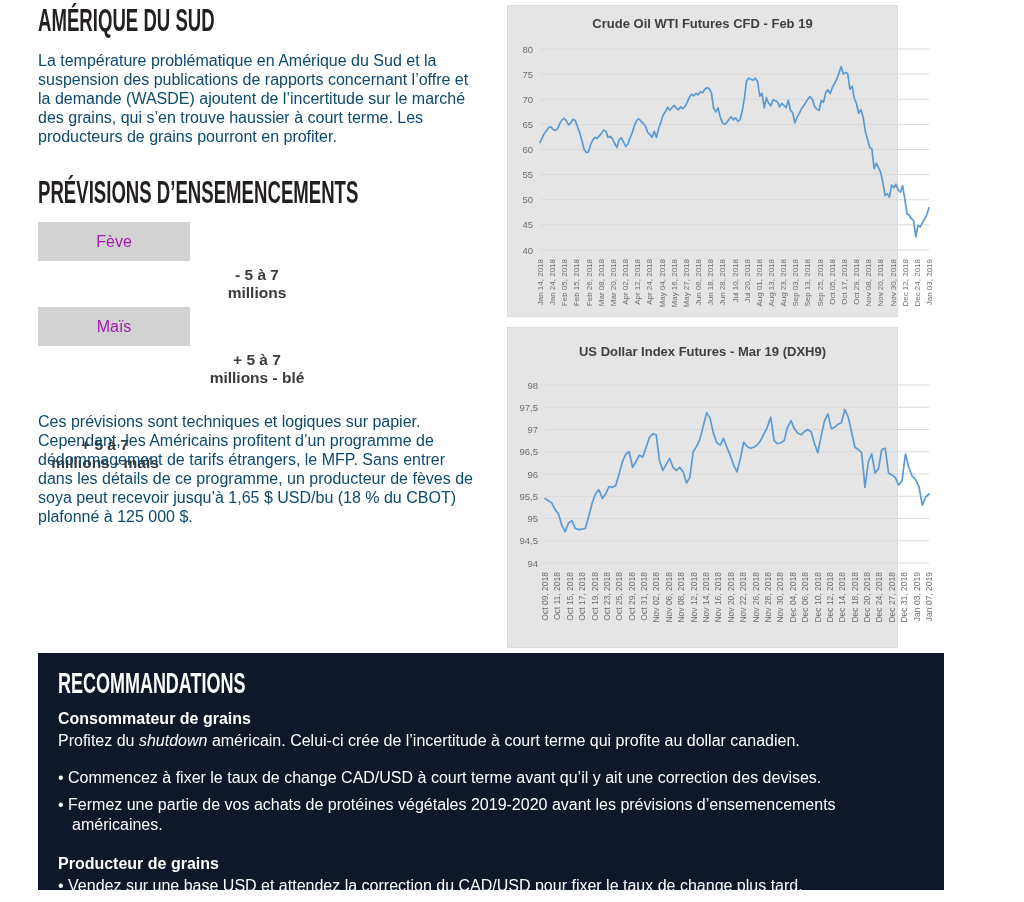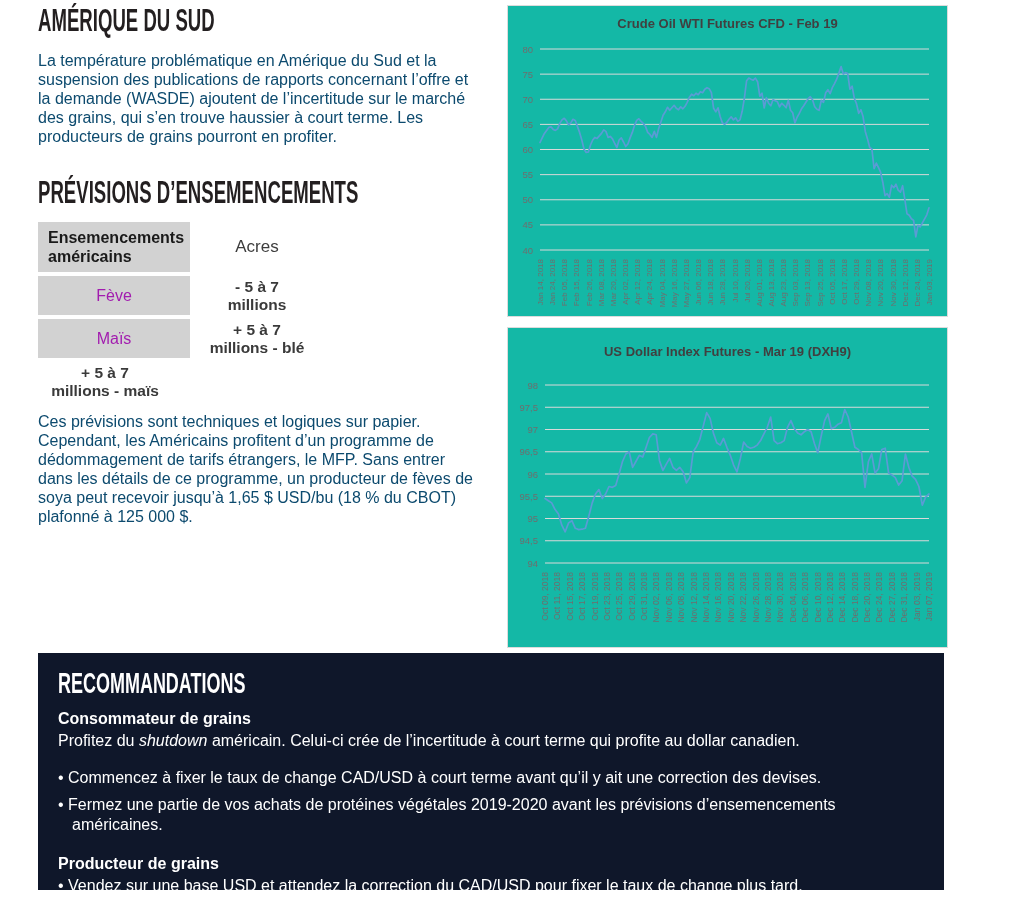--- a/index.html
+++ b/index.html
@@ -20,24 +20,24 @@
   .tbl-row{display:flex;margin-bottom:4px;}
   .cell{box-sizing:border-box;}
   .cell-gray{background:#d2d2d2;color:#a21caf;}
   .cell-head-left{width:152px;height:50px;font-weight:bold;color:#1a1a1a;font-size:16px;line-height:19px;
                   display:flex;align-items:center;padding-left:10px;}
   .cell-head-right{width:126px;height:50px;background:#ffffff;color:#3d3d3d;font-size:17px;
                    display:flex;align-items:center;justify-content:center;margin-left:4px;}
   .cell-data-left{width:152px;height:39px;font-size:16px;display:flex;align-items:center;justify-content:center;}
   .cell-data-right{width:126px;height:39px;margin-left:4px;color:#3a3a3a;font-weight:bold;font-size:15.5px;
                    line-height:18px;display:flex;align-items:center;justify-content:center;text-align:center;
-                   white-space:pre-line;}
-
-  
-  .chart-box{position:absolute;left:507px;width:441px;background:#14b8a6;border:1px solid #dcdcdc;box-sizing:border-box;}
+                   white-space:pre-line;margin-top:42px;}
+
+  
+  .chart-box{position:absolute;left:507px;width:391px;background:#e5e5e5;border:1px solid #dcdcdc;box-sizing:border-box;}
   .chart-box-1{top:5px;height:312px;}
   .chart-box-2{top:327px;height:321px;}
   .chart-title{position:absolute;left:0;right:0;text-align:center;font-weight:bold;color:#404040;font-size:13px;}
   .chart-title-1{top:10px;}
   .chart-title-2{top:16px;}
   .chart-svg{position:absolute;left:0;top:0;}
 
   
   .reco{position:absolute;left:38px;top:653px;width:906px;height:237px;background:#0f172a;color:#ffffff;
         box-sizing:border-box;padding:14px 20px 0 20px;}
@@ -59,24 +59,20 @@
     <span class="h-condensed">AMÉRIQUE DU SUD</span>
   </div>
 
   <div class="para p1">La température problématique en Amérique du Sud et la suspension des publications de rapports concernant l’offre et la demande (WASDE) ajoutent de l’incertitude sur le marché des grains, qui s’en trouve haussier à court terme. Les producteurs de grains pourront en profiter.</div>
 
   <div class="h2">
     <span class="h-condensed">PRÉVISIONS D’ENSEMENCEMENTS</span>
   </div>
 
   <div class="tbl">
-    <div class="tbl-row">
-      <div class="cell cell-gray cell-head-left">Ensemencements américains</div>
-      <div class="cell cell-head-right">Acres</div>
-    </div>
     <div class="tbl-row">
       <div class="cell cell-gray cell-data-left">Fève</div>
       <div class="cell cell-data-right">- 5 à 7
 millions</div>
     </div>
     <div class="tbl-row">
       <div class="cell cell-gray cell-data-left">Maïs</div>
       <div class="cell cell-data-right">+ 5 à 7
 millions - blé</div>
     </div>

